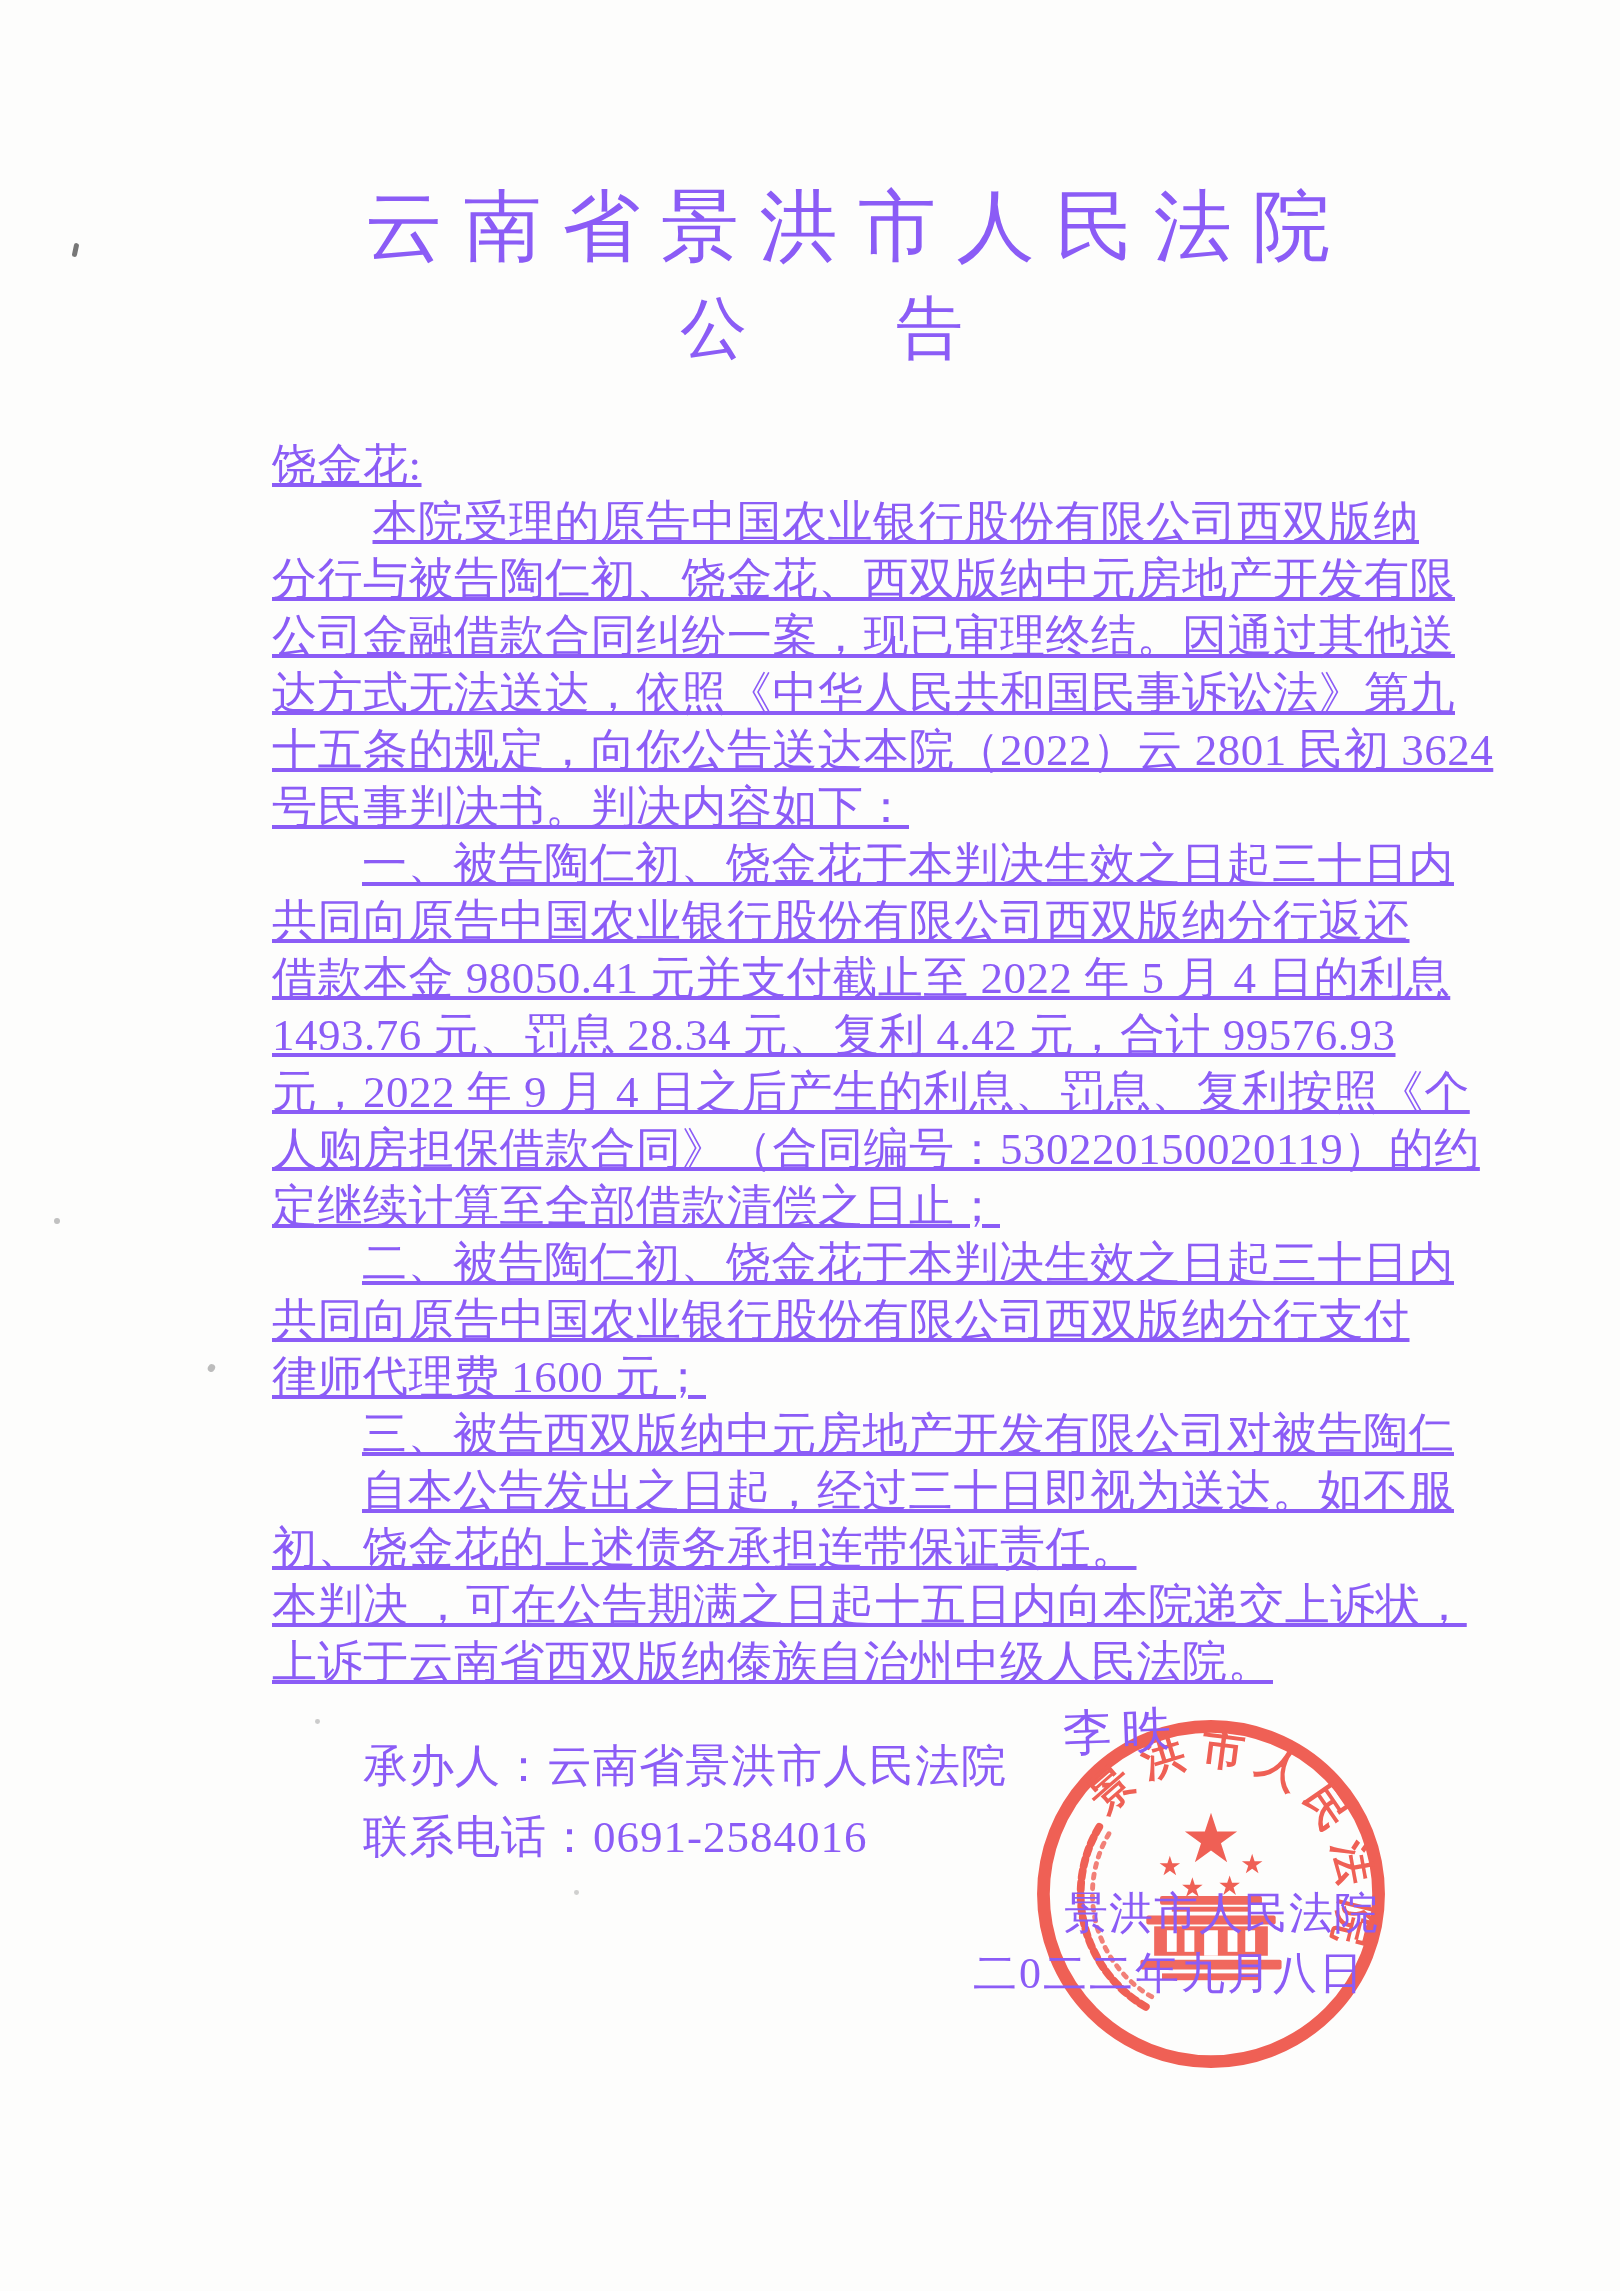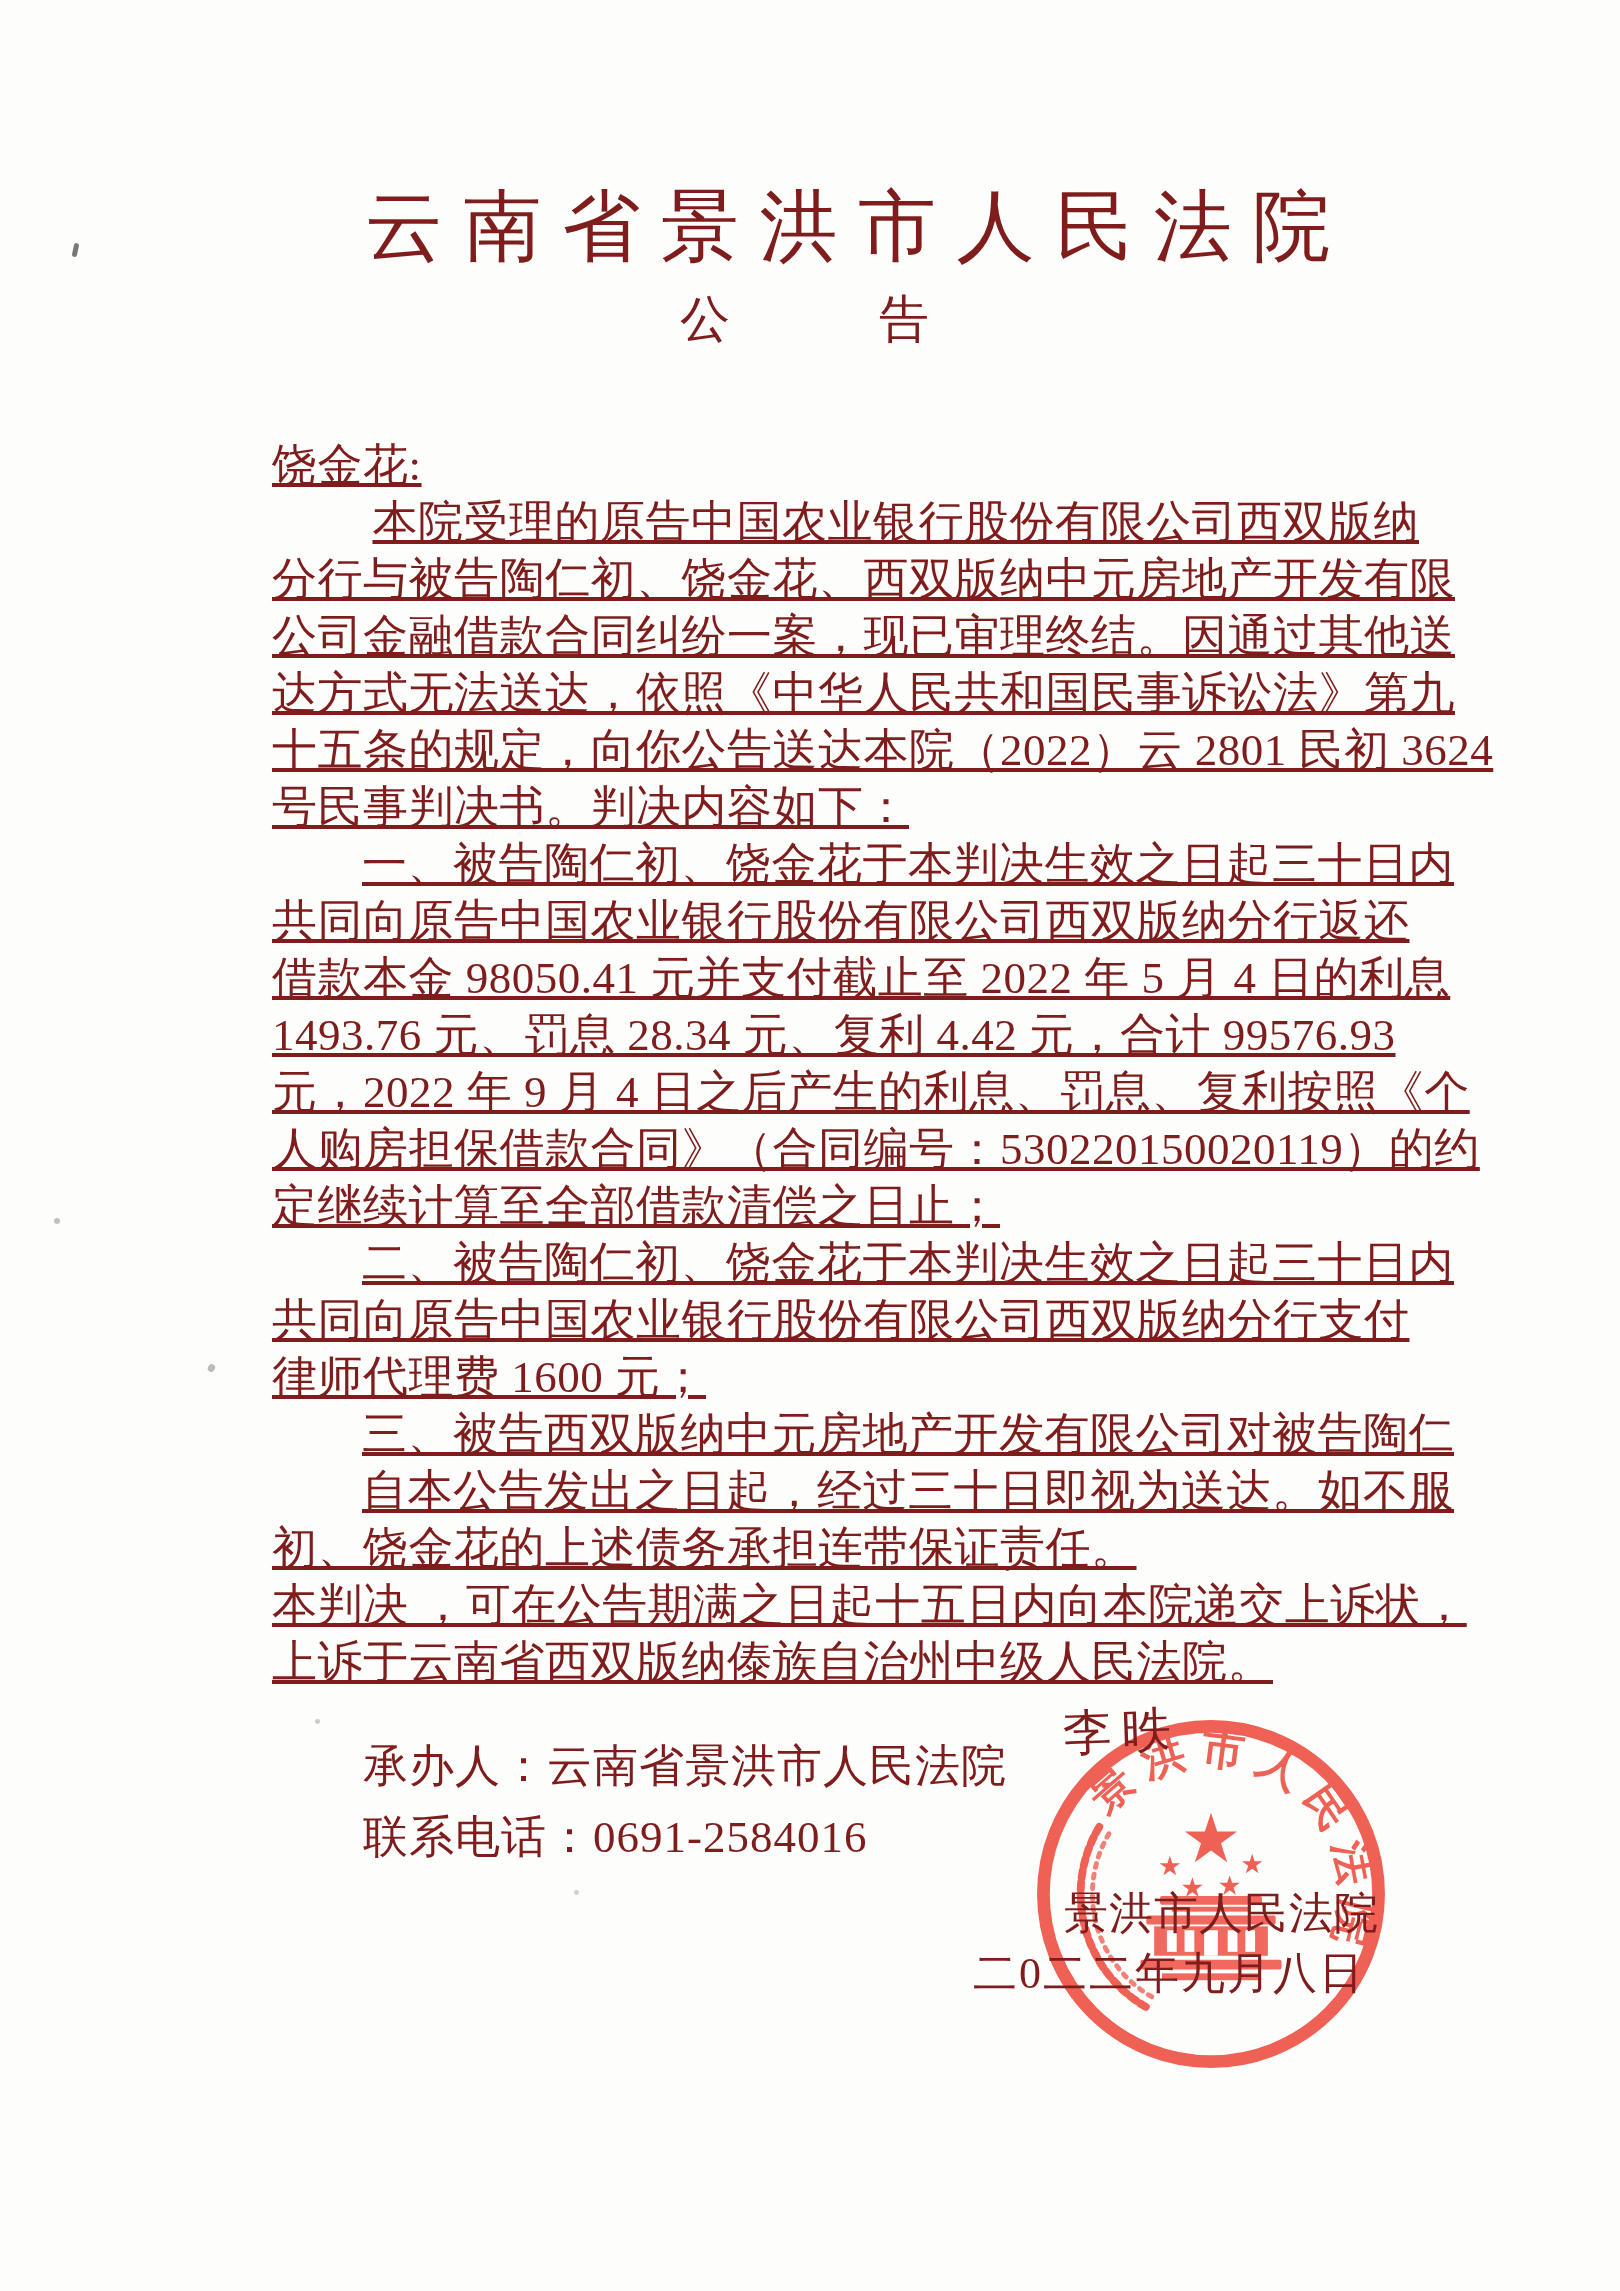--- a/index.html
+++ b/index.html
@@ -8,38 +8,38 @@
     background: #e9e9e9;
   }
   .page {
     position: relative;
     width: 1620px;
     height: 2292px;
     margin: 0 auto;
     background: #fdfdfc;
     overflow: hidden;
     font-family: "Liberation Serif", "DejaVu Serif", serif;
-    color: #7f1d1d;
+    color: #8b5cf6;
   }
   
   .title1 {
     position: absolute;
     top: 184px;
     left: 365px;
     font-size: 78px;
     line-height: 1.1;
     letter-spacing: 20.6px;
     font-weight: 500;
     white-space: nowrap;
   }
   .title2 {
     position: absolute;
     top: 292px;
     left: 680px;
-    font-size: 50px;
+    font-size: 67px;
     line-height: 1.1;
     letter-spacing: 149px;
     font-weight: 500;
     white-space: nowrap;
   }
   
   .body-block {
     position: absolute;
     top: 437px;
     left: 272px;

